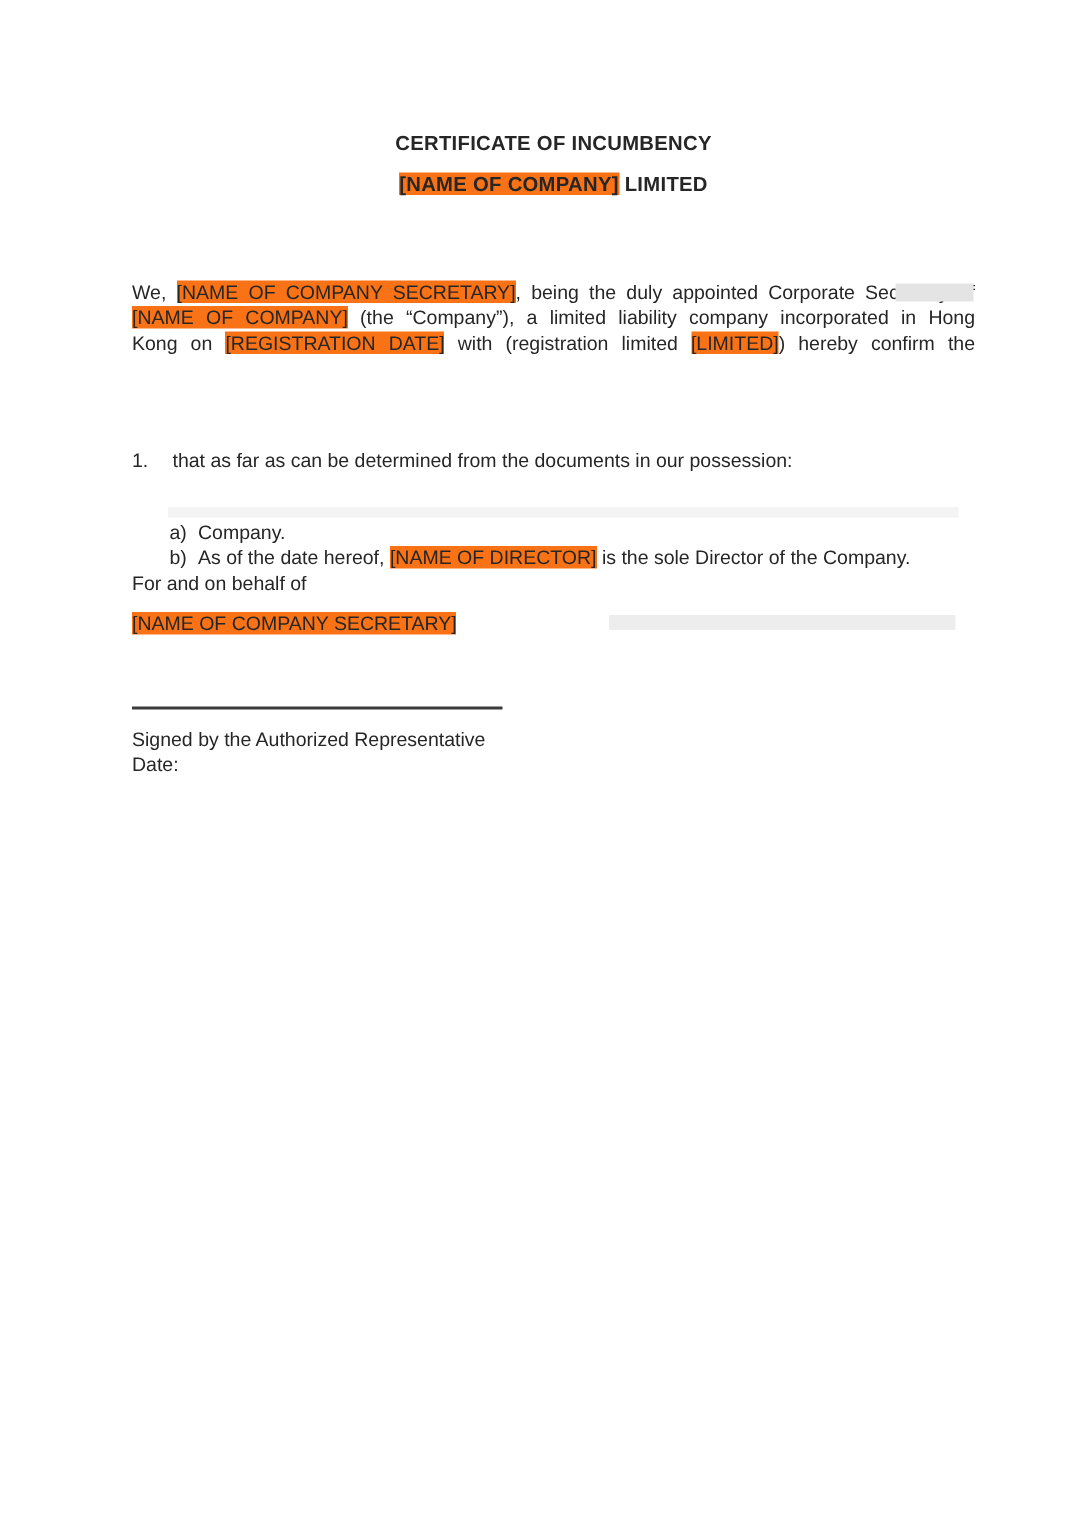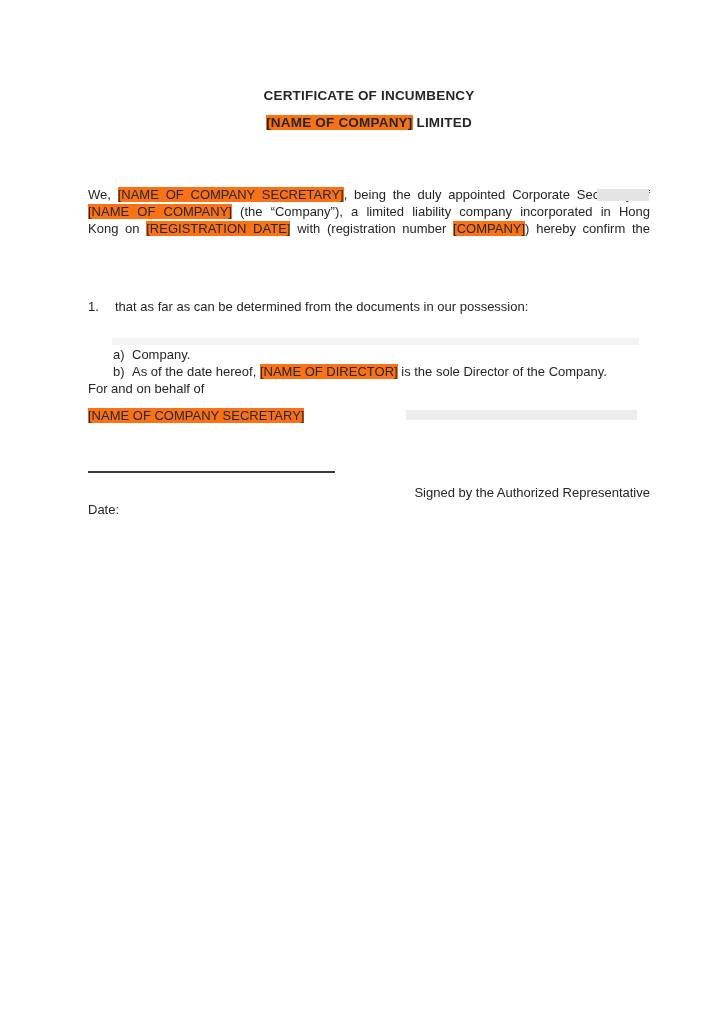--- a/index.html
+++ b/index.html
@@ -36,21 +36,21 @@
   .sub-item .lbl { flex: 0 0 19px; }
   .sub-item .txt { flex: 1; }
   .behalf { }
   .secretary-line { margin-top: 10px; }
   .sig-rule {
     margin-top: 47px;
     width: 247px;
     height: 0;
     border-top: 2px solid #3c3c3c;
   }
-  .signed-line { margin-top: 11px; text-align: right; }
+  .signed-line { margin-top: 11px; }
   .date-line { margin-top: 0; }
   .footer {
     position: absolute;
     top: 963px;
     left: 0;
     width: 723px;
     text-align: center;
     font-size: 10px;
     line-height: 13px;
     color: #333333;
@@ -67,21 +67,21 @@
 <div class="page">
 
   <div class="content">
 
     <div class="title-line">CERTIFICATE OF INCUMBENCY</div>
     <div class="title-line second"><span class="hl">[NAME OF COMPANY]</span><span> LIMITED</span></div>
 
     <div class="intro">
       <div class="jline"><span>We, </span><span class="hl">[NAME OF COMPANY SECRETARY]</span><span>, being the duly appointed Corporate Secretary of</span></div>
       <div class="jline"><span class="hl">[NAME OF COMPANY]</span><span> (the “Company”), a limited liability company incorporated in Hong</span></div>
-      <div class="jline"><span>Kong on </span><span class="hl">[REGISTRATION DATE]</span><span> with (registration number </span><span class="hl">[COMPANY]</span><span>) hereby confirm the</span></div>
+      <div class="jline"><span>Kong on </span><span class="hl">[REGISTRATION DATE]</span><span> with (registration limited </span><span class="hl">[LIMITED]</span><span>) hereby confirm the</span></div>
     </div>
 
     <div class="list-item">
       <div class="num">1.</div>
       <div class="txt">that as far as can be determined from the documents in our possession:</div>
     </div>
 
     <div class="sub-items">
       <div class="sub-item">
         <div class="lbl">a)</div>

